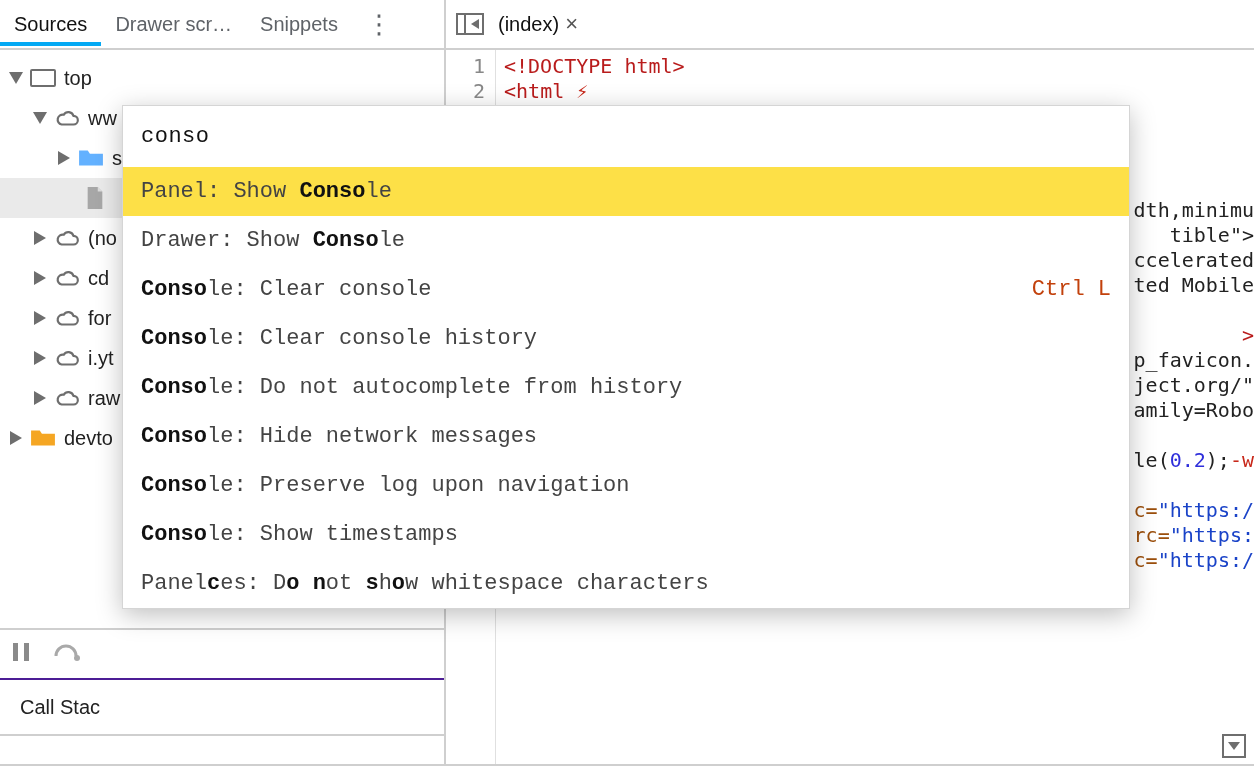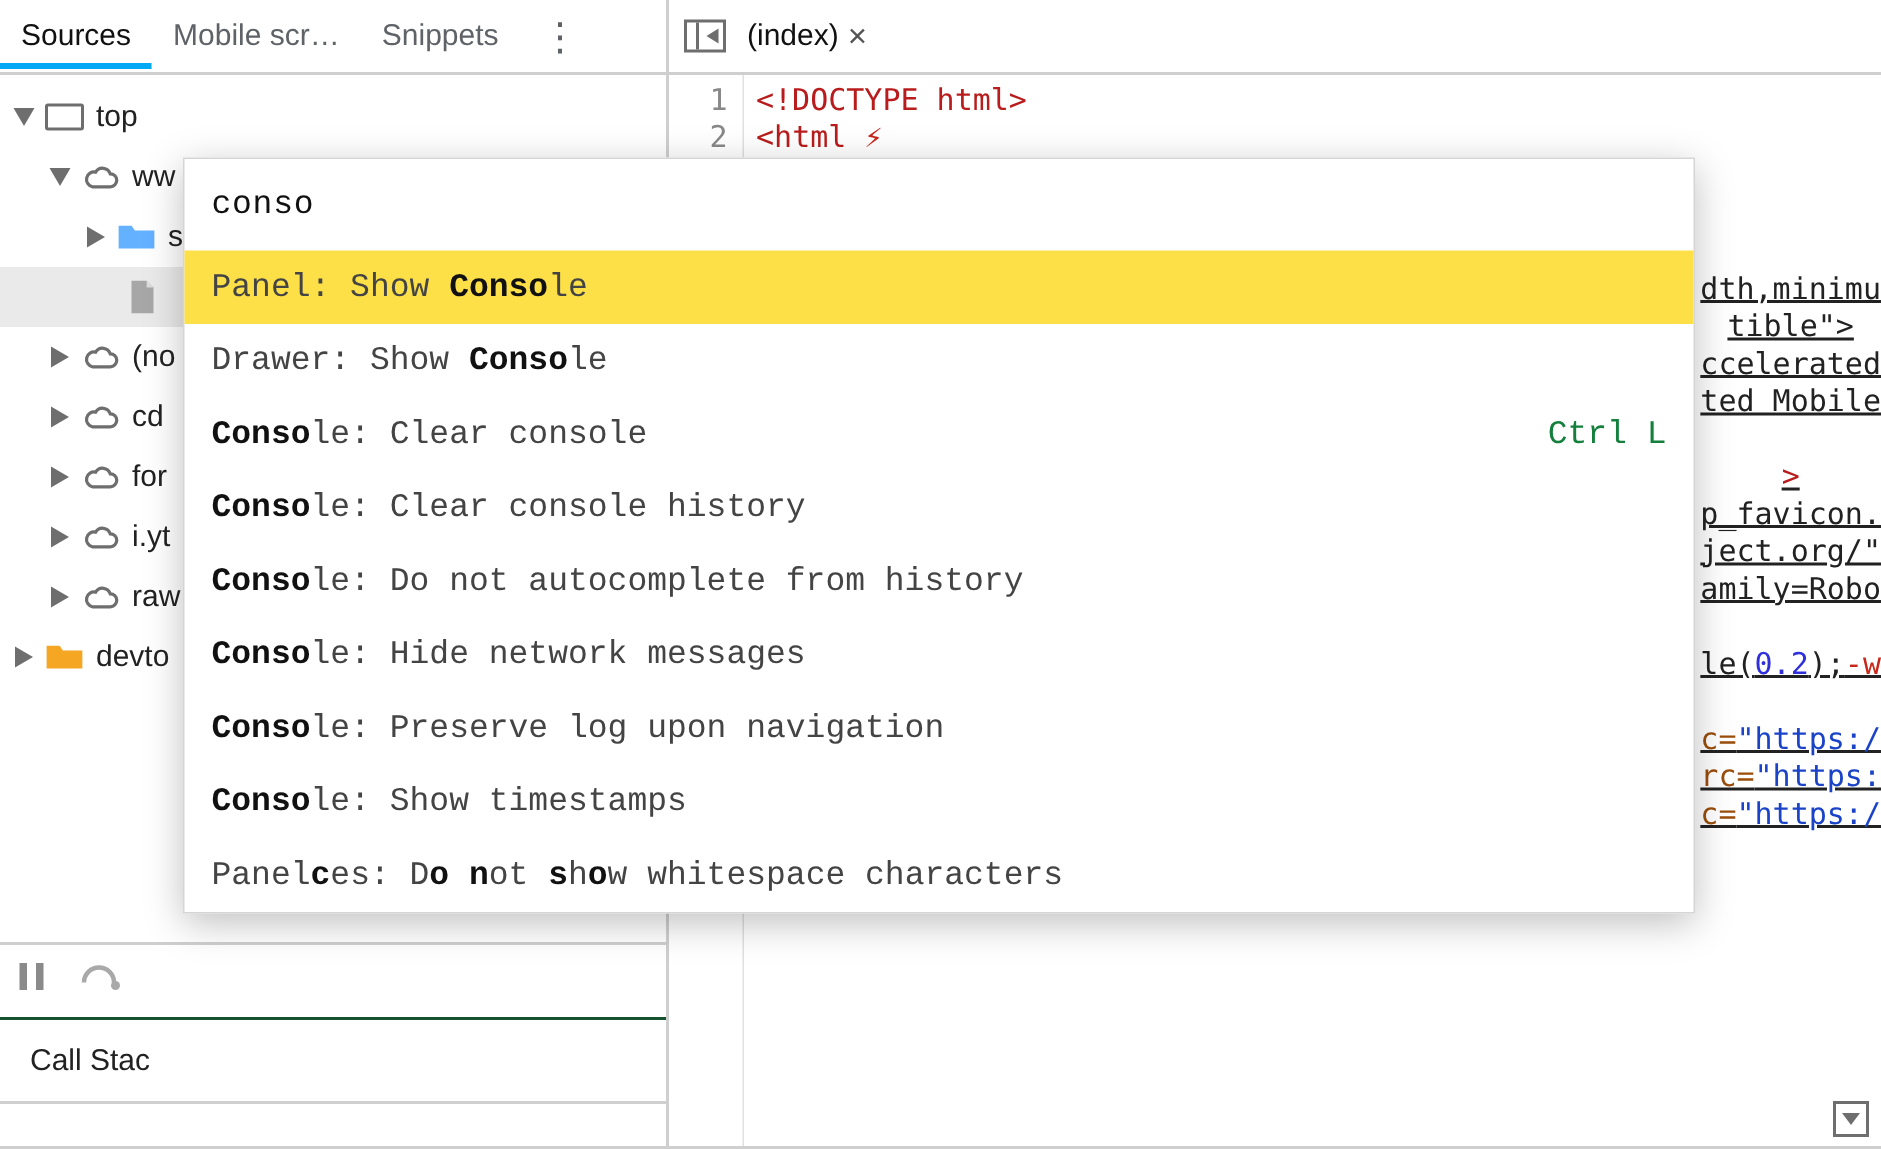--- a/index.html
+++ b/index.html
@@ -21,21 +21,21 @@
   .trow { display: flex; align-items: center; height: 40px; gap: 8px; white-space: nowrap; }
   .trow .tri { display: inline-block; width: 0; height: 0; border-style: solid; border-width: 7px 0 7px 12px; border-color: transparent transparent transparent #6e6e6e; }
   .trow .tri.open { transform: rotate(90deg); }
   .trow.sel { background: #eaeaea; }
   .ic { display: inline-block; width: 26px; height: 22px; }
   .ic-frame { border: 2px solid #6e6e6e; border-radius: 2px; height: 18px; }
   .ic-cloud svg, .ic-folder svg, .ic-file svg { width: 26px; height: 22px; display: block; }
 
   .debug-toolbar { height: 50px; border-top: 2px solid #cfcfcf; display: flex; align-items: center; gap: 24px; padding: 0 12px; }
   .debug-toolbar .btn { color: #888; }
-  .callstack { border-top: 2px solid #14532d; height: 56px; display: flex; align-items: center; padding-left: 10px; gap: 10px; }
+  .callstack { border-top: 2px solid #4c1d95; height: 56px; display: flex; align-items: center; padding-left: 10px; gap: 10px; }
   .blankrow { height: 30px; border-top: 2px solid #cfcfcf; }
 
   
   .right { flex: 1 1 auto; display: flex; flex-direction: column; overflow: hidden; }
   .right-tabs { height: 50px; border-bottom: 2px solid #cfcfcf; display: flex; align-items: center; padding-left: 10px; gap: 14px; text-align: center; }
   .navpane-icon { width: 28px; height: 22px; border: 2px solid #6e6e6e; position: relative; }
   .navpane-icon::before { content:""; position:absolute; left:6px; top:0; bottom:0; width:2px; background:#6e6e6e; }
   .navpane-icon::after { content:""; position:absolute; right:3px; top:4px; width:0; height:0; border-style:solid; border-width:5px 8px 5px 0; border-color: transparent #6e6e6e transparent transparent; }
   .right-tabs .filetab { color: #111; display:flex; align-items:center; gap:6px; }
   .right-tabs .filetab .close { color:#555; font-size:22px; }
@@ -52,35 +52,35 @@
   .sheet-icon { position:absolute; right:8px; bottom:6px; width:24px; height:24px; border:2px solid #6e6e6e; display:flex; align-items:center; justify-content:center; background:#fff;}
   .sheet-icon .inner { width:0;height:0;border-style:solid;border-width:8px 6px 0 6px;border-color:#6e6e6e transparent transparent transparent;}
 
   
   .cmd { position: absolute; top: 105px; left: 122px; width: 1008px; background: #fff; box-shadow: 0 6px 24px rgba(0,0,0,0.25); border: 1px solid #d5d5d5; font-family: Liberation Mono, monospace; font-size: 22px; color:#444; z-index: 50; }
   .cmd-input { padding: 18px 18px; font-size: 22px; letter-spacing: 0.5px; color:#111; }
   .cmd-list { }
   .cmd-item { display:flex; align-items:center; justify-content:space-between; padding: 12px 18px; }
   .cmd-item.sel { background: #fde047; }
   .cmd-left { white-space: pre; }
-  .cmd-right { color:#15803d; }
+  .cmd-right { color:#c2410c; }
   .b { font-weight: 700; color:#111; }
   .sb { font-weight: 700; color:#111; } 
 </style>
 </head>
 <body>
 
 <div class="root">
 
   <div class="main">
 
     <div class="sidebar">
       <div class="left-tabs">
         <div class="tab sel">Sources</div>
-        <div class="tab">Mobile scr…</div>
+        <div class="tab">Drawer scr…</div>
         <div class="tab">Snippets</div>
         <div class="more">⋮</div>
       </div>
 
       <div class="tree">
         <div class="trow" style="padding-left:10px">
           <span class="tri open"></span>
           <span class="ic ic-frame"></span>
           <span>top</span>
         </div>
@@ -194,21 +194,21 @@
       </div>
 
       <div class="code">
         <div class="gutter">
           <div>1</div>
           <div>2</div>
         </div>
         <div class="codebody"><span class="tag">&lt;!DOCTYPE html&gt;</span>
 <span class="tag">&lt;</span><span class="tag">html</span> <span class="err">⚡</span></div>
 
-        <div style="position:absolute; right:0; top:130px; text-align:center; font-family:Menlo,Consolas,monospace; line-height:25px;text-decoration:underline;">
+        <div style="position:absolute; right:0; top:148px; text-align:right; font-family:Menlo,Consolas,monospace; line-height:25px;">
           <div><span>dth,minimu</span></div>
           <div><span>tible"&gt;</span></div>
           <div><span>ccelerated</span></div>
           <div><span>ted Mobile</span></div>
           <div style="height:25px"></div>
           <div><span class="tag">&gt;</span></div>
           <div><span>p_favicon.</span></div>
           <div><span>ject.org/"</span></div>
           <div><span>amily=Robo</span></div>
           <div style="height:25px"></div>

